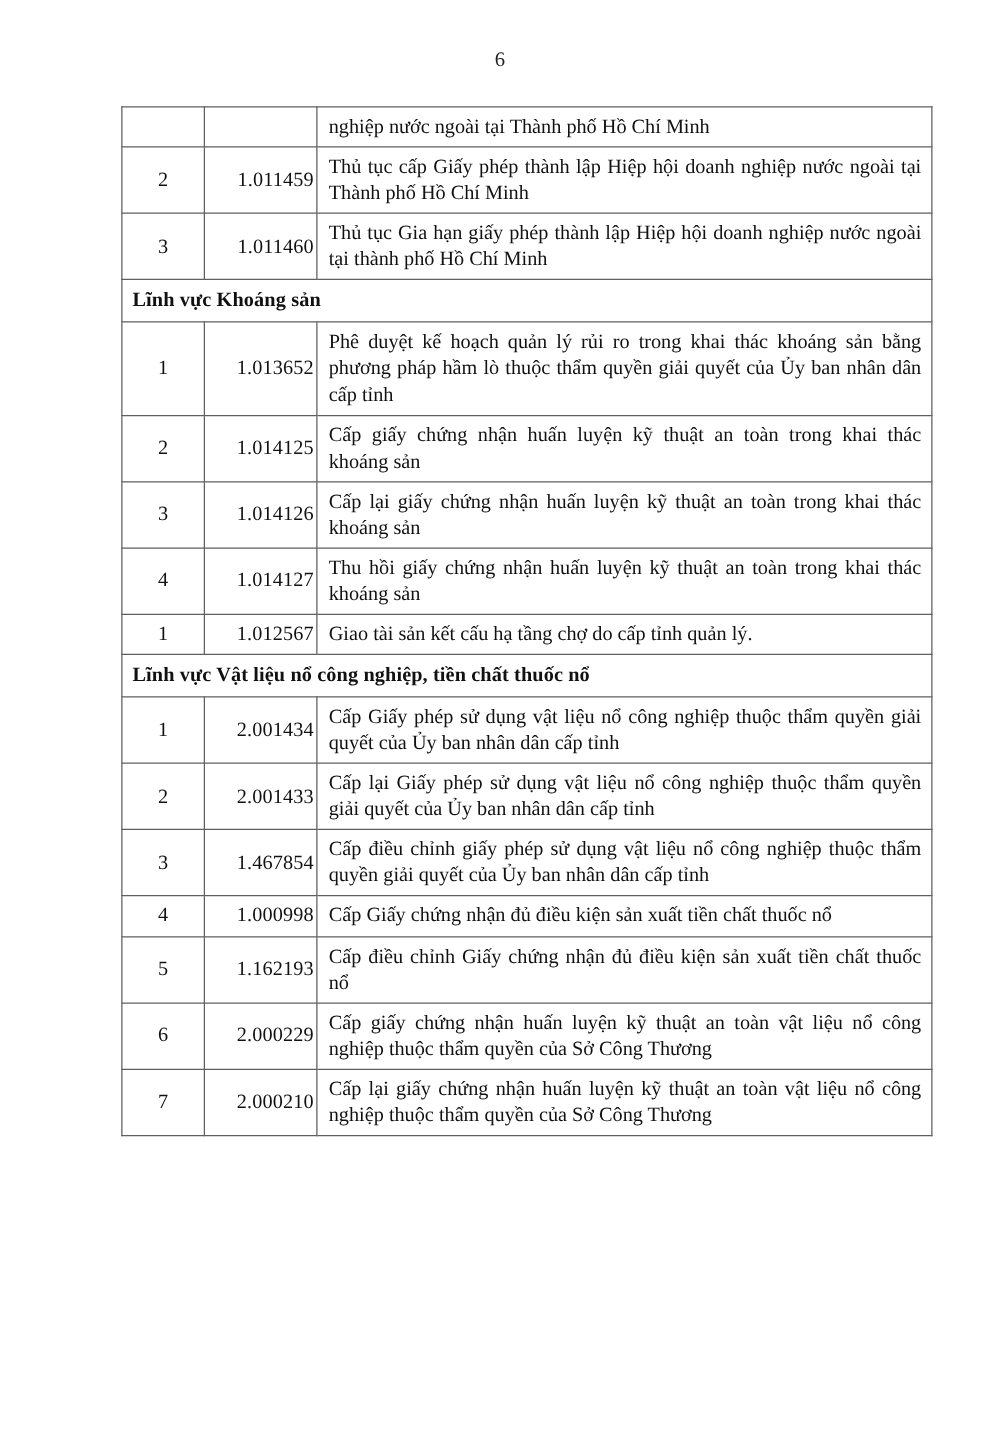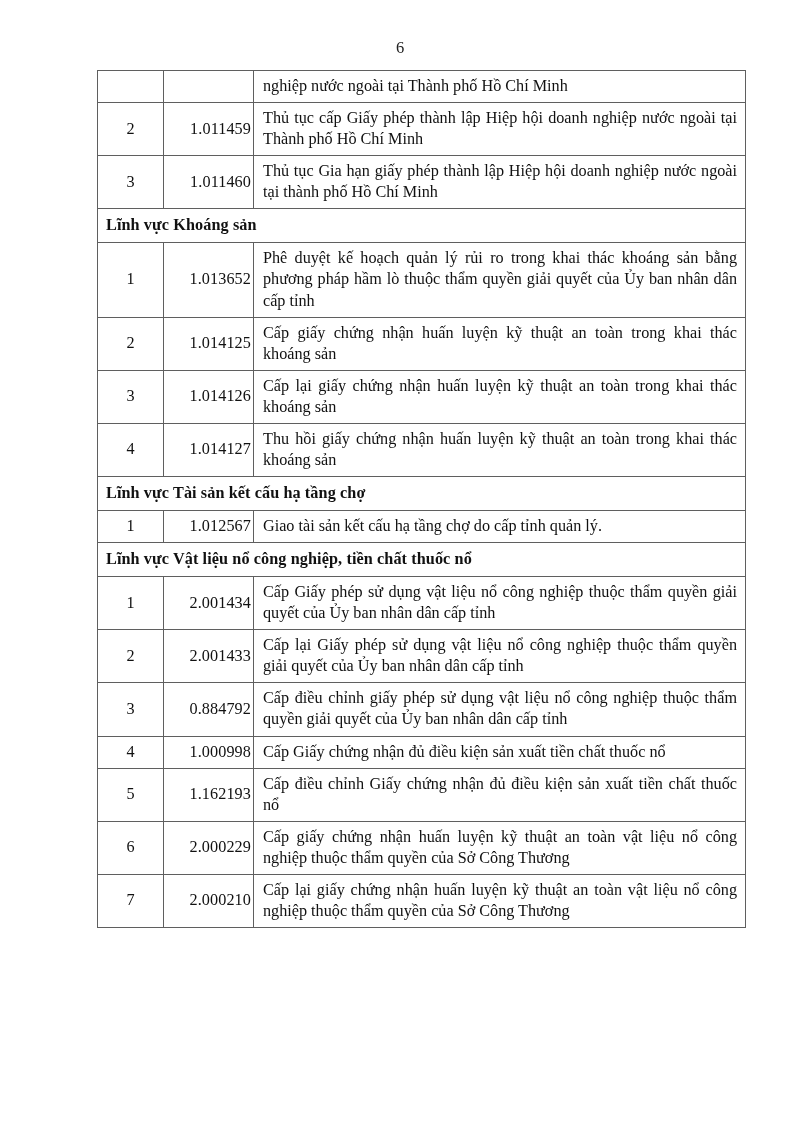--- a/index.html
+++ b/index.html
@@ -25,21 +25,21 @@
     top: 38px;
     left: 0;
     width: 800px;
     text-align: center;
     font-size: 16.5px;
     font-family: "Liberation Serif", "DejaVu Serif", serif;
     color: #222222;
   }
   .doc-table {
     position: absolute;
-    top: 70px;
+    top: 85px;
     left: 97px;
     width: 648px;
     border-collapse: collapse;
     table-layout: fixed;
     border-radius: 12px;
   }
   .doc-table td {
     border: 1px solid #5f5f5f;
     vertical-align: middle;
     font-size: 16.2px;
@@ -127,44 +127,41 @@
         <tr class="entry-row">
           <td class="cell-index">3</td>
           <td class="cell-code">1.014126</td>
           <td class="cell-desc">Cấp lại giấy chứng nhận huấn luyện kỹ thuật an toàn trong khai thác khoáng sản</td>
         </tr>
         <tr class="entry-row">
           <td class="cell-index">4</td>
           <td class="cell-code">1.014127</td>
           <td class="cell-desc">Thu hồi giấy chứng nhận huấn luyện kỹ thuật an toàn trong khai thác khoáng sản</td>
         </tr>
-        <tr class="section-row">
-          <td colspan="3">Lĩnh vực Tài sản kết cấu hạ tầng chợ</td>
-        </tr>
         <tr class="entry-row">
           <td class="cell-index">1</td>
           <td class="cell-code">1.012567</td>
           <td class="cell-desc no-justify">Giao tài sản kết cấu hạ tầng chợ do cấp tỉnh quản lý.</td>
         </tr>
         <tr class="section-row">
           <td colspan="3">Lĩnh vực Vật liệu nổ công nghiệp, tiền chất thuốc nổ</td>
         </tr>
         <tr class="entry-row">
           <td class="cell-index">1</td>
           <td class="cell-code">2.001434</td>
           <td class="cell-desc">Cấp Giấy phép sử dụng vật liệu nổ công nghiệp thuộc thẩm quyền giải quyết của Ủy ban nhân dân cấp tỉnh</td>
         </tr>
         <tr class="entry-row">
           <td class="cell-index">2</td>
           <td class="cell-code">2.001433</td>
           <td class="cell-desc">Cấp lại Giấy phép sử dụng vật liệu nổ công nghiệp thuộc thẩm quyền giải quyết của Ủy ban nhân dân cấp tỉnh</td>
         </tr>
         <tr class="entry-row">
           <td class="cell-index">3</td>
-          <td class="cell-code">0.884792</td>
+          <td class="cell-code">1.467854</td>
           <td class="cell-desc">Cấp điều chỉnh giấy phép sử dụng vật liệu nổ công nghiệp thuộc thẩm quyền giải quyết của Ủy ban nhân dân cấp tỉnh</td>
         </tr>
         <tr class="entry-row">
           <td class="cell-index">4</td>
           <td class="cell-code">1.000998</td>
           <td class="cell-desc no-justify">Cấp Giấy chứng nhận đủ điều kiện sản xuất tiền chất thuốc nổ</td>
         </tr>
         <tr class="entry-row">
           <td class="cell-index">5</td>
           <td class="cell-code">1.162193</td>

